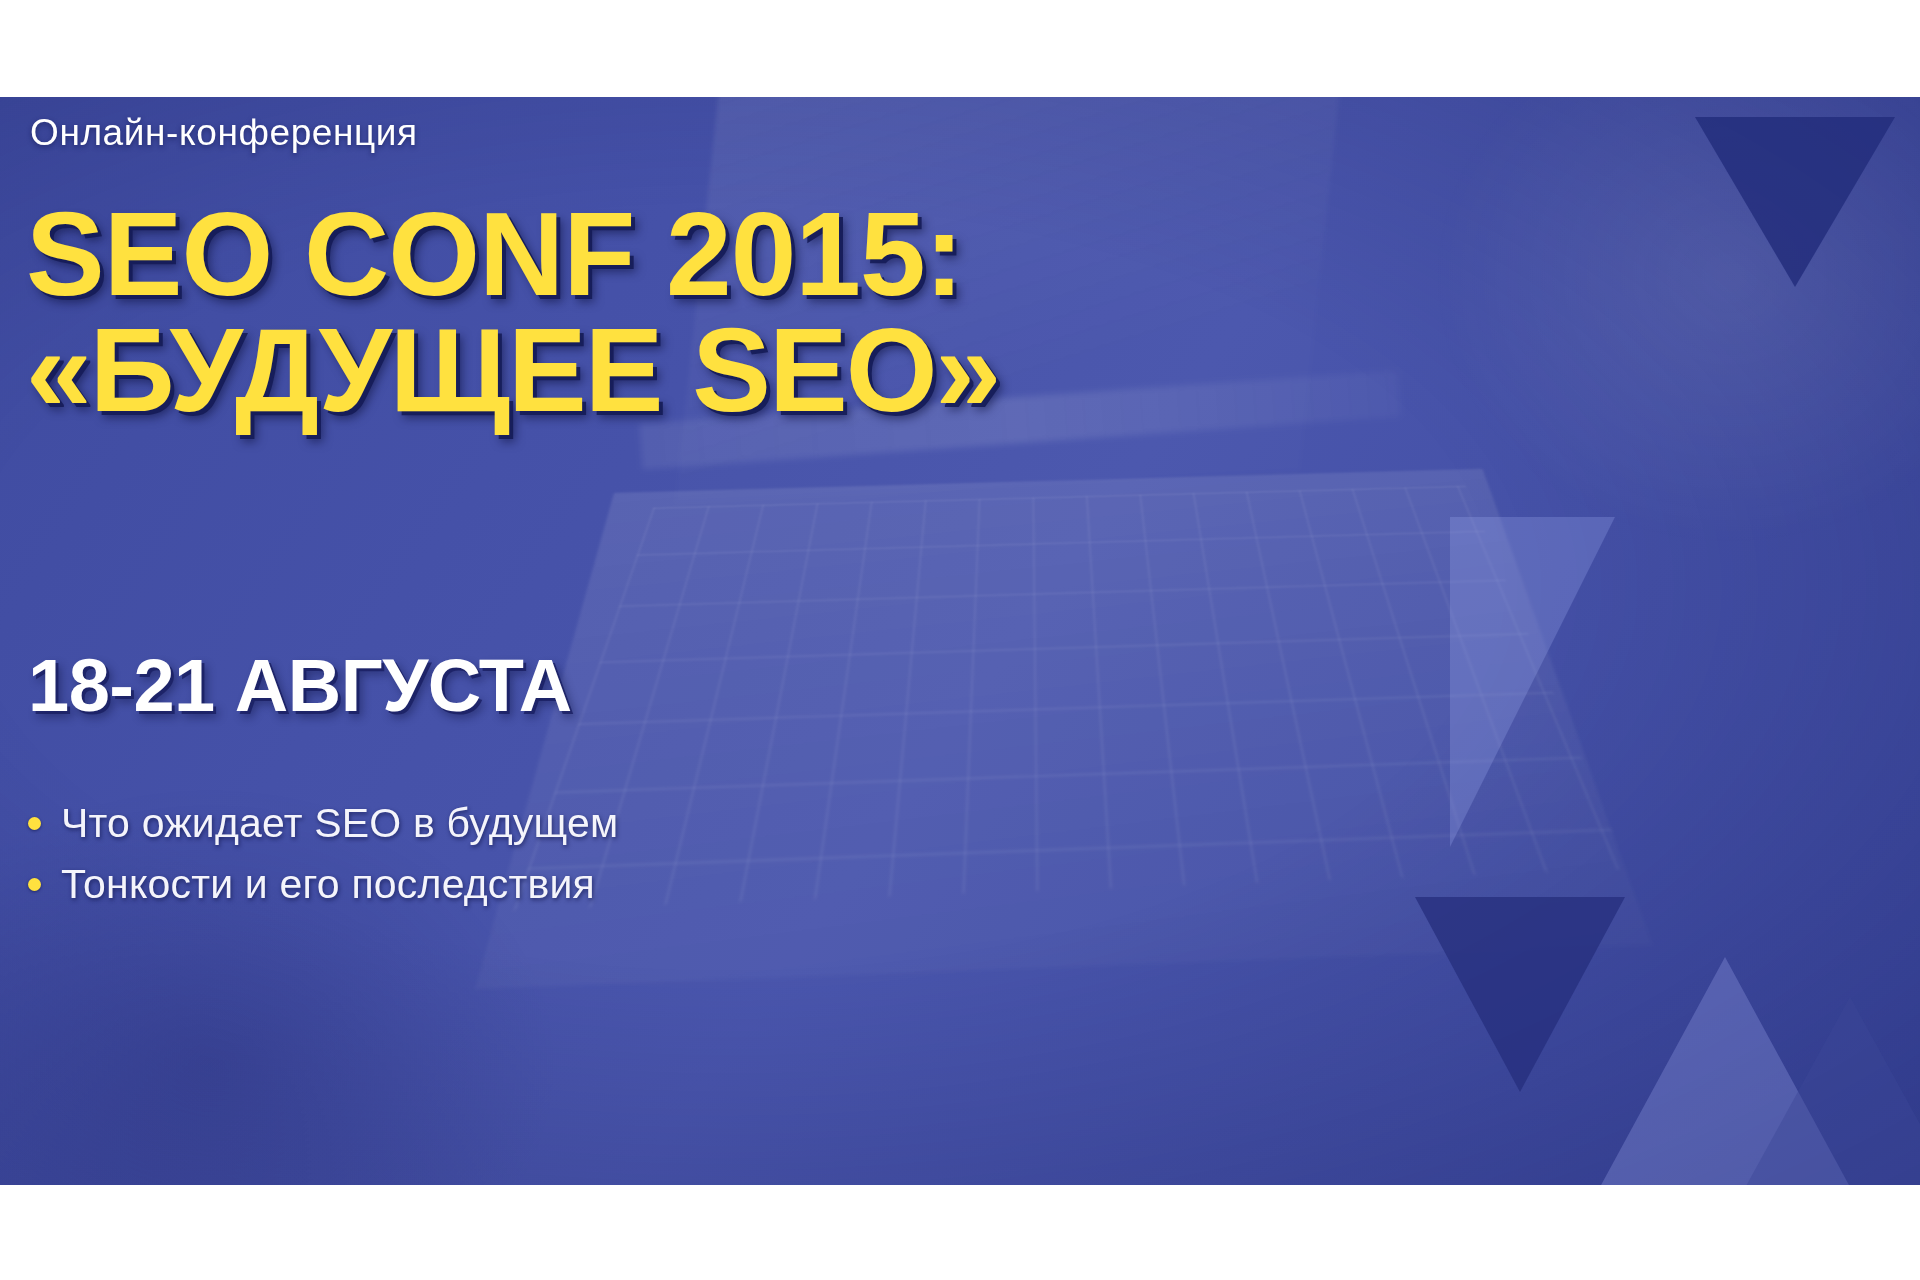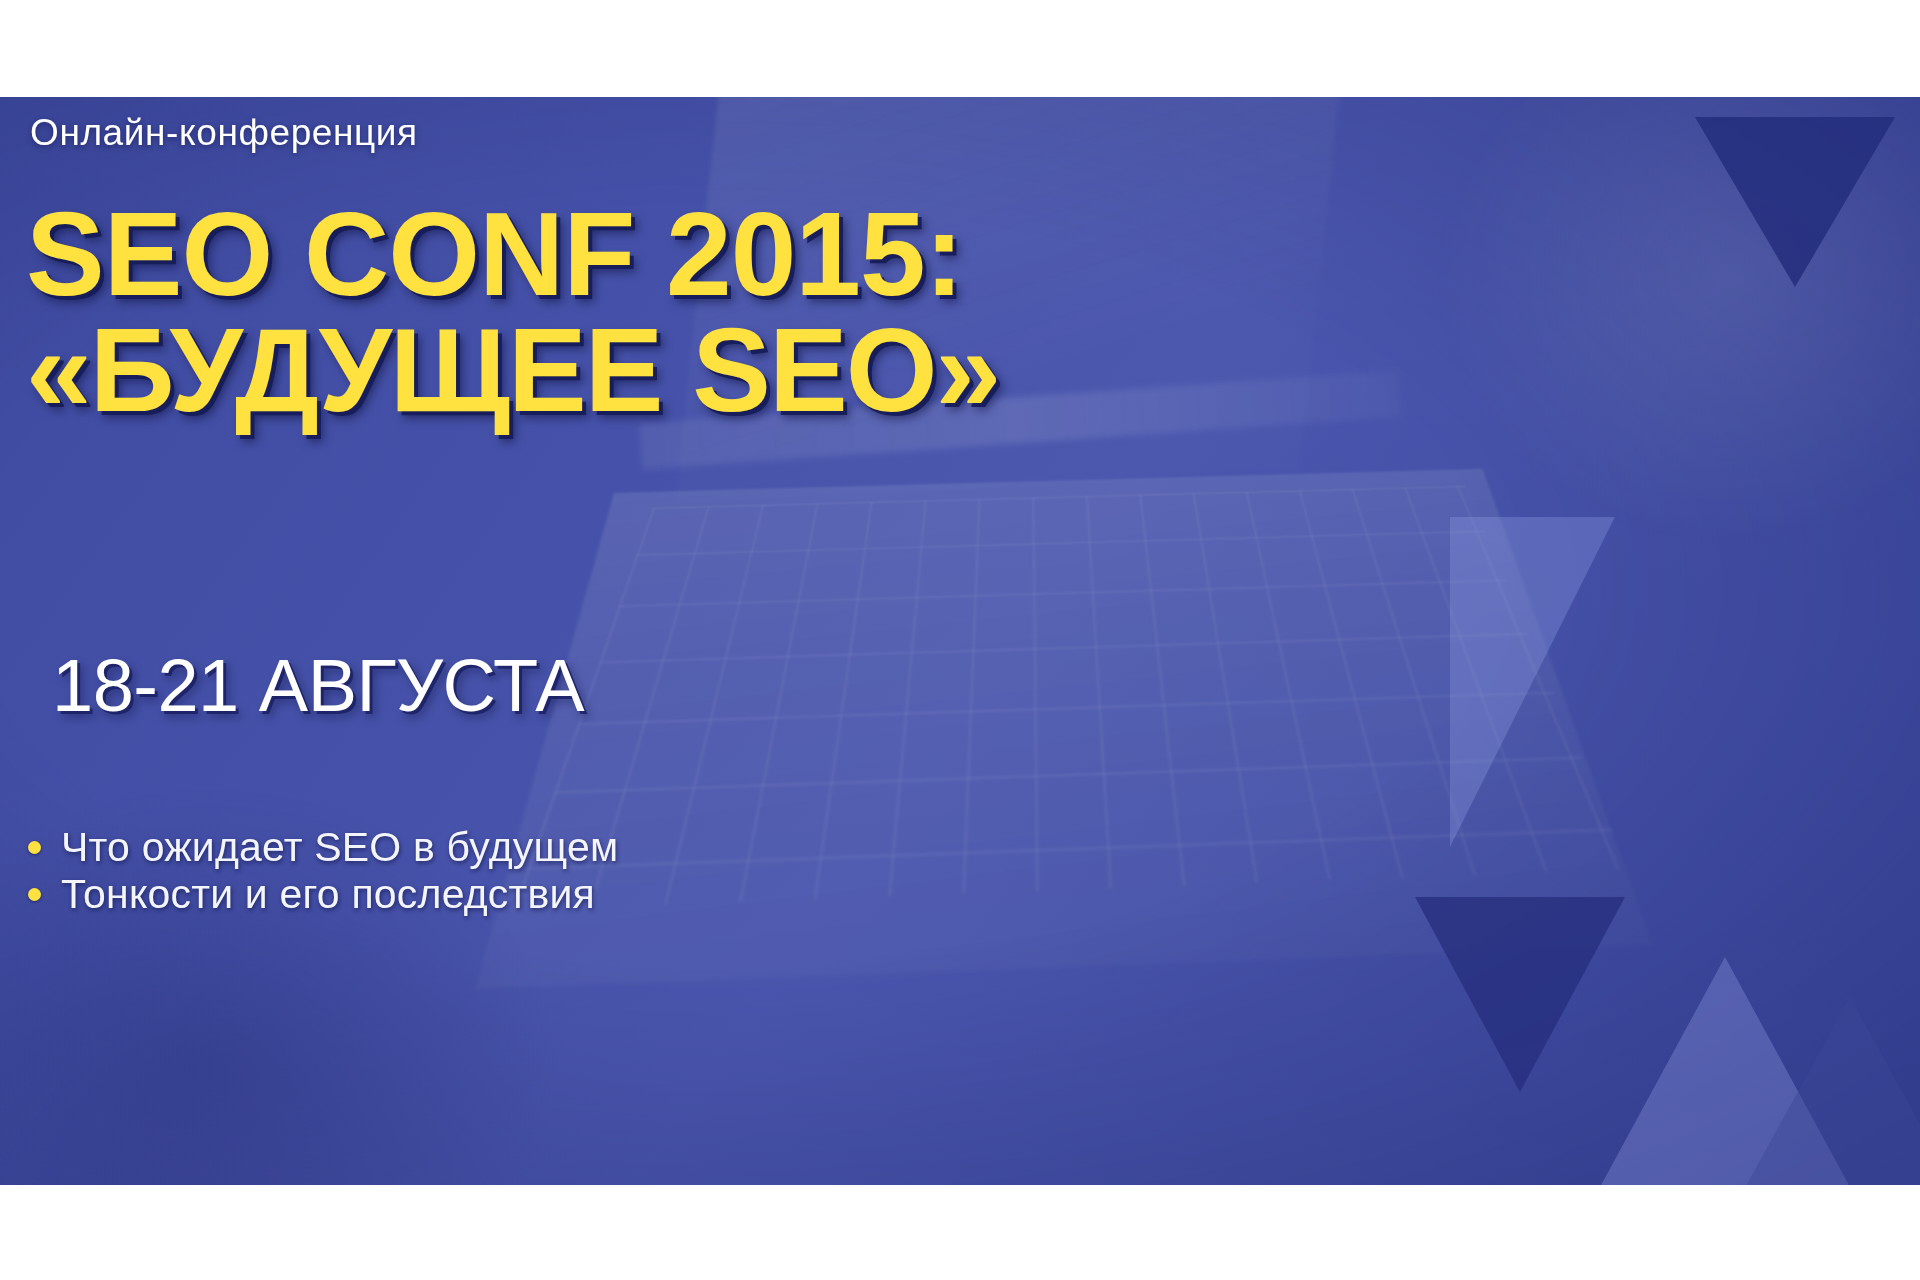--- a/index.html
+++ b/index.html
@@ -187,41 +187,40 @@
   }
   .headline .hl-line { display: block; }
   .headline .hl-line2 { letter-spacing: -2px; }
 
   .dates {
     position: absolute;
     left: 28px;
     top: 546px;
     color: #ffffff;
     font-size: 74px;
-    font-weight: 400;
+    font-weight: 700;
     letter-spacing: -0.5px;
     text-shadow:
       3px 3px 0 rgba(24,30,96,0.78),
       5px 6px 10px rgba(12,16,60,0.45);
     white-space: nowrap;
-    margin-left: 24px;
   }
 
   .topics {
     position: absolute;
     left: 28px;
     top: 703px;
     width: 1620px;
     display: flex;
     gap: 92px;
   }
   .topic-col {
     display: flex;
     flex-direction: column;
-    margin-top: 24px;
+    gap: 14px;
   }
   .topic-col.col-left  { width: 700px; }
   .topic-col.col-right { width: 790px; }
 
   .topic-item {
     display: flex;
     align-items: center;
     gap: 20px;
     white-space: nowrap;
   }

